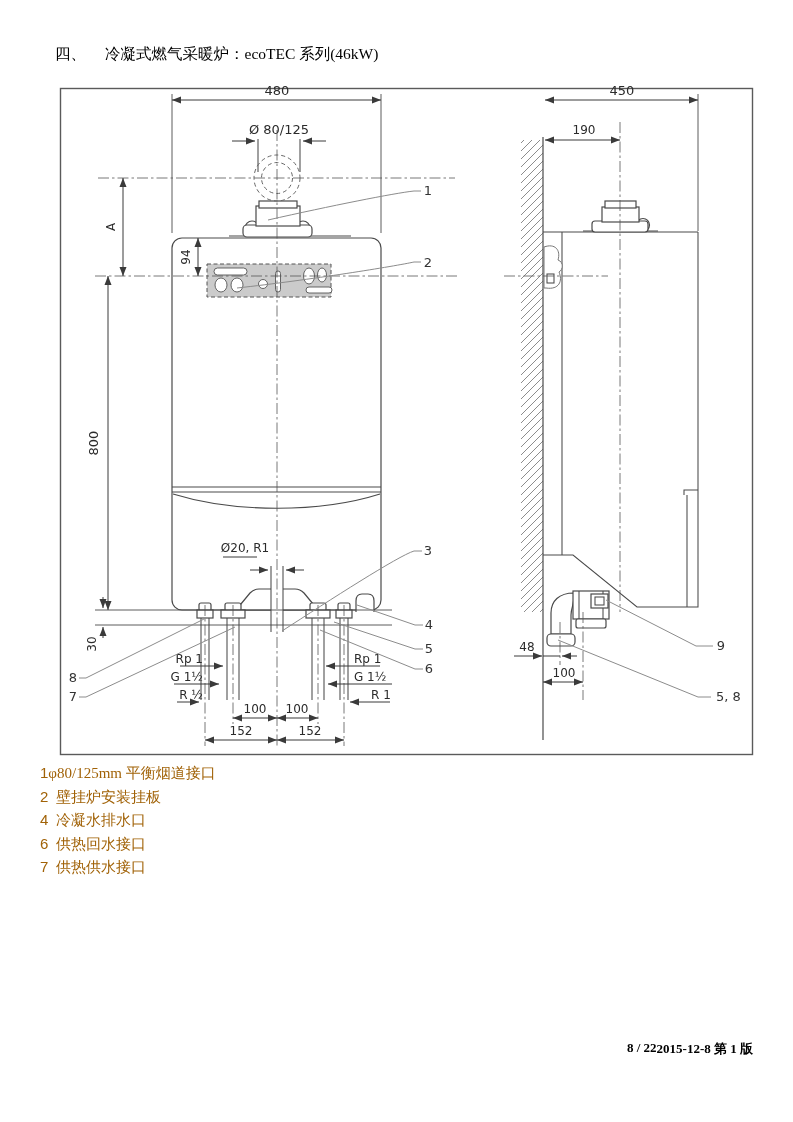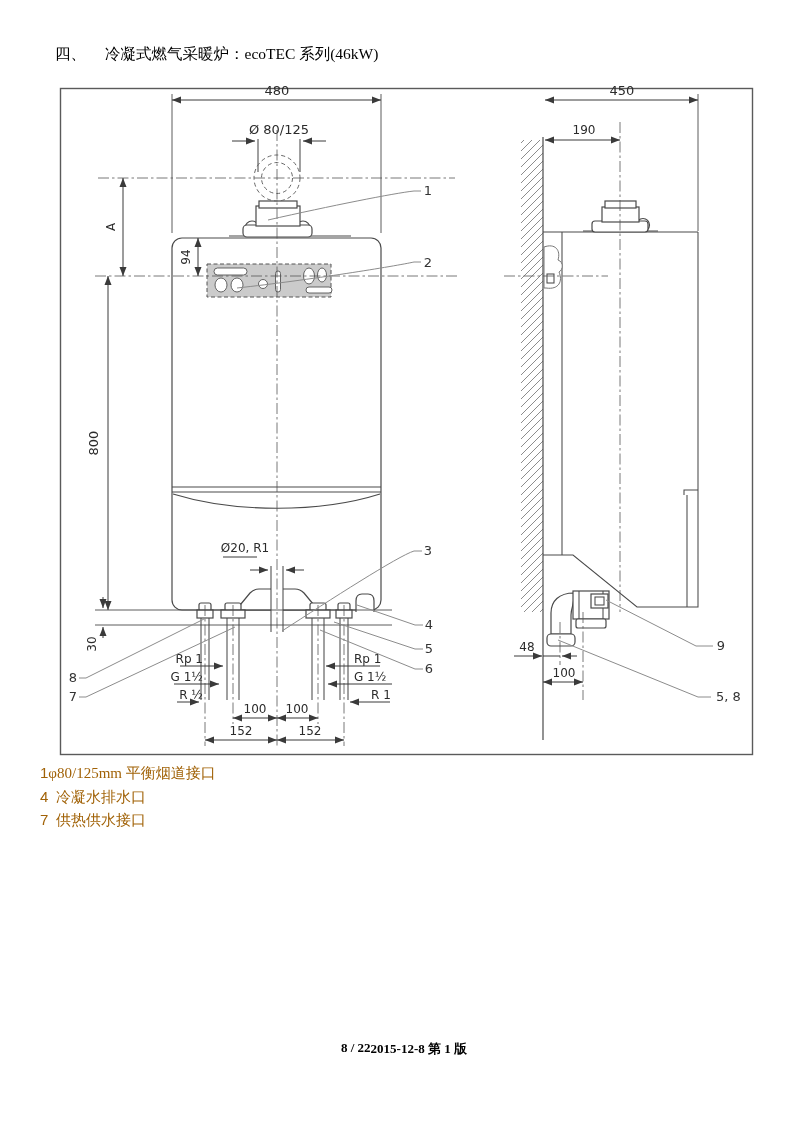--- a/index.html
+++ b/index.html
@@ -6,21 +6,21 @@
   .page{position:relative;width:793px;height:1122px;background:#fff;overflow:hidden;}
 
   .title{position:absolute;left:55px;top:44px;font:15.5px "Liberation Serif",serif;color:#000;white-space:nowrap;}
   .title .idx{display:inline-block;width:50px;}
 
   .legend{position:absolute;left:40px;top:761px;color:#a16207;font:15px "Liberation Serif",serif;}
   .legend .row{height:23.5px;line-height:23.5px;white-space:nowrap;}
   .legend .num{display:inline-block;min-width:9px;margin-right:7px;font-family:"Liberation Sans",sans-serif;}
   .legend .row.tight .num{margin-right:0;min-width:0;}
 
-  .footer{position:absolute;left:55px;right:40px;top:1040px;display:flex;justify-content:center;
+  .footer{position:absolute;left:55px;right:40px;top:1040px;display:flex;justify-content:flex-end;
           font:bold 13px "Liberation Serif",serif;color:#000;}
 
   svg{position:absolute;left:0;top:0;}
   .dim{stroke:#3a3a3a;stroke-width:1;fill:none;}
   .ext{stroke:#4a4a4a;stroke-width:.9;fill:none;}
   .cl{stroke:#555;stroke-width:.8;fill:none;stroke-dasharray:11 3 2.5 3;}
   .dsh{stroke:#666;stroke-width:1;fill:none;stroke-dasharray:4 3;}
   .ol{stroke:#4a4a4a;stroke-width:1.2;fill:#fff;}
   .oln{stroke:#4a4a4a;stroke-width:1.05;fill:none;}
   .ld{stroke:#8c8c8c;stroke-width:1;fill:none;}
@@ -246,21 +246,23 @@
       <text class="ct mid" x="73" y="682">8</text>
       <path class="ld" d="M606,600 L696,646 L713,646"></path>
       <text class="ct mid" x="721" y="650">9</text>
       <path class="ld" d="M558,640 L698,697 L711,697"></path>
       <text class="ct" x="716" y="701">5, 8</text>
     </g>
   </svg>
 
   <div class="legend">
     <div class="row tight"><span class="num">1</span><span>φ80/125mm 平衡烟道接口</span></div>
+    <div class="row"><span class="num">2</span><span>壁挂炉安装挂板</span></div>
     <div class="row"><span class="num">4</span><span>冷凝水排水口</span></div>
+    <div class="row"><span class="num">6</span><span>供热回水接口</span></div>
     <div class="row"><span class="num">7</span><span>供热供水接口</span></div>
   </div>
 
   <div class="footer">
     <span>8 / 22</span>
     <span>2015-12-8 第 1 版</span>
   </div>
 
 </div>
 

